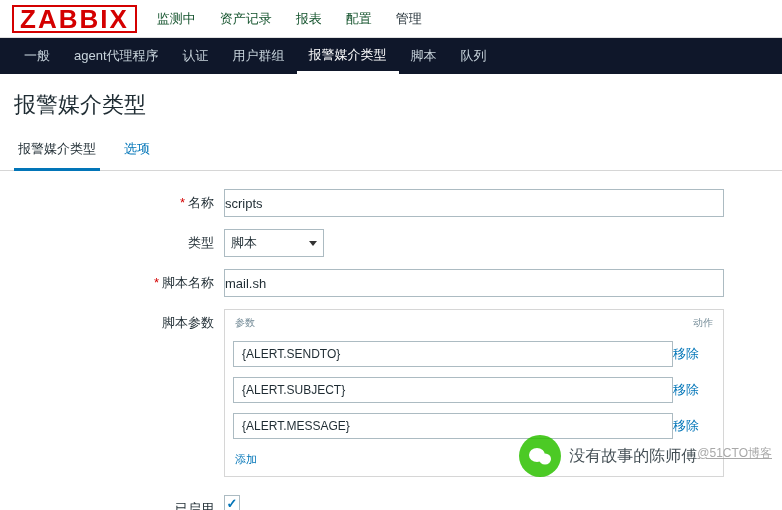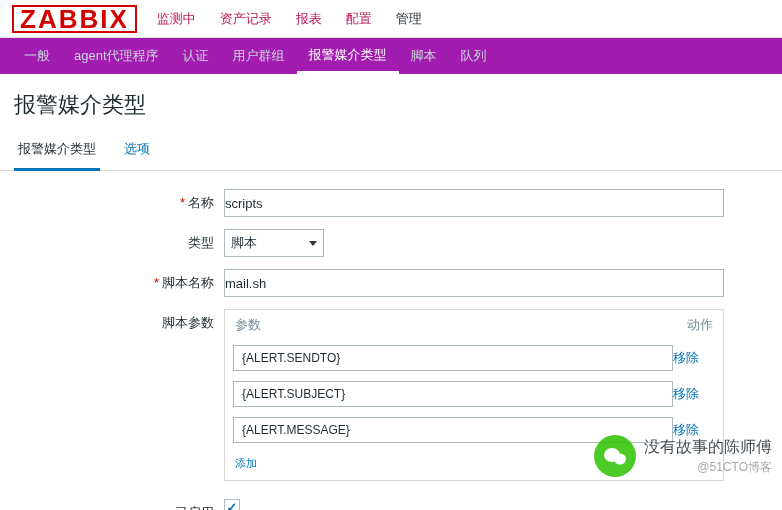--- a/index.html
+++ b/index.html
@@ -1,24 +1,24 @@
 <!DOCTYPE html>
 <html><head>
   <meta charset="utf-8">
   <style>
     * { box-sizing: border-box; margin: 0; padding: 0; }
     body { font-family: Arial, "Microsoft YaHei", sans-serif; font-size: 13px; color: #1f2c33; background: #fff; width: 782px; }
     
     .top-header { display: flex; align-items: center; height: 38px; padding: 0 12px; border-bottom: 1px solid #e0e0e0; }
     .logo { font-family: Arial, sans-serif; font-size: 26px; font-weight: bold; letter-spacing: 2px; color: #d40000; border: 2px solid #d40000; padding: 0 6px; margin-right: 20px; line-height: 24px; }
     .top-nav { display: flex; gap: 24px; }
-    .top-nav-item { color: #be185d; cursor: pointer; padding: 4px 0; }
+    .top-nav-item { color: #14532d; cursor: pointer; padding: 4px 0; }
     .top-nav-item.active { color: #1f2c33; font-weight: 500; }
     
-    .sub-header { display: flex; align-items: stretch; height: 36px; background: #a21caf; padding: 0 12px; }
+    .sub-header { display: flex; align-items: stretch; height: 36px; background: #0f172a; padding: 0 12px; }
     .sub-nav-item { color: #c8d4dc; cursor: pointer; padding: 0 12px; display: flex; align-items: center; font-size: 13px; }
     .sub-nav-item.active { color: #fff; border-bottom: 3px solid #fff; }
     
     .page-title { font-size: 22px; font-weight: 400; padding: 16px 14px 12px; }
     
     .tabs { display: flex; border-bottom: 1px solid #d6d6d6; padding: 0 14px; gap: 20px; }
     .tab { color: #0275b8; cursor: pointer; padding: 8px 4px 10px; font-size: 13px; }
     .tab.active { color: #1f2c33; border-bottom: 3px solid #0275b8; margin-bottom: -1px; }
     
     .form-area { padding: 18px 14px 20px; }
@@ -26,37 +26,37 @@
     .form-label { width: 210px; text-align: right; padding-right: 10px; padding-top: 5px; font-size: 13px; color: #1f2c33; }
     .req { color: #d40000; margin-right: 3px; }
     .form-control { flex: 1; max-width: 500px; }
     
     .text-input { width: 100%; height: 28px; border: 1px solid #acbbc2; padding: 0 0; font-size: 13px; color: #1f2c33; }
     
     .select-box { width: 100px; height: 28px; border: 1px solid #acbbc2; background: #fff; padding: 0 6px; font-size: 13px; position: relative; display: inline-flex; align-items: center; justify-content: space-between; cursor: pointer; }
     .select-caret { border-left: 4px solid transparent; border-right: 4px solid transparent; border-top: 5px solid #333; }
     
     .params-box { border: 1px solid #d6d6d6; }
-    .params-header { display: flex; background: #fff; color: #768d99; font-size: 13px; }
+    .params-header { display: flex; background: #fff; color: #768d99; font-size: 10px; }
     .params-header .ph-param { flex: 1; padding: 6px 10px; }
     .params-header .ph-action { width: 50px; padding: 6px 10px; text-align: right; }
     .param-row { display: flex; align-items: center; padding: 5px 8px; gap: 0; }
     .param-input { flex: 1; height: 26px; border: 1px solid #acbbc2; padding: 0 8px; font-size: 12px; color: #1f2c33; }
     .link { color: #0275b8; cursor: pointer; font-size: 11px; }
     .param-row .link { width: 42px; text-align: left; font-size: 13px; padding-right: 2px; }
     .add-row { padding: 7px 10px 9px; }
     
     .checkbox { width: 16px; height: 16px; border: 1px solid #acbbc2; display: inline-flex; align-items: center; justify-content: center; cursor: pointer; background: #fff; }
     .checkmark { color: #0275b8; font-size: 13px; font-weight: bold; line-height: 1; }
     
     .watermark { position: absolute; right: 10px; top: 435px; display: flex; align-items: center; gap: 8px; opacity: 0.85; }
     .wm-circle { width: 42px; height: 42px; border-radius: 50%; background: #2dc100; display: flex; align-items: center; justify-content: center; }
     .wm-icon { width: 24px; height: 20px; }
-    .wm-text { display: flex; flex-direction: column; line-height: 1.4; }
-    .wm-sub { color: #999; font-size: 12px; text-align: right; }
+    .wm-text { display: flex; flex-direction: row; line-height: 1.4; }
+    .wm-sub { color: #999; font-size: 12px; text-align: right; text-decoration: underline; }
   </style>
 </head>
 <body>
 
 <div class="top-header">
   <div class="logo">ZABBIX</div>
   <div class="top-nav">
     <div class="top-nav-item">监测中</div>
     <div class="top-nav-item">资产记录</div>
     <div class="top-nav-item">报表</div>

